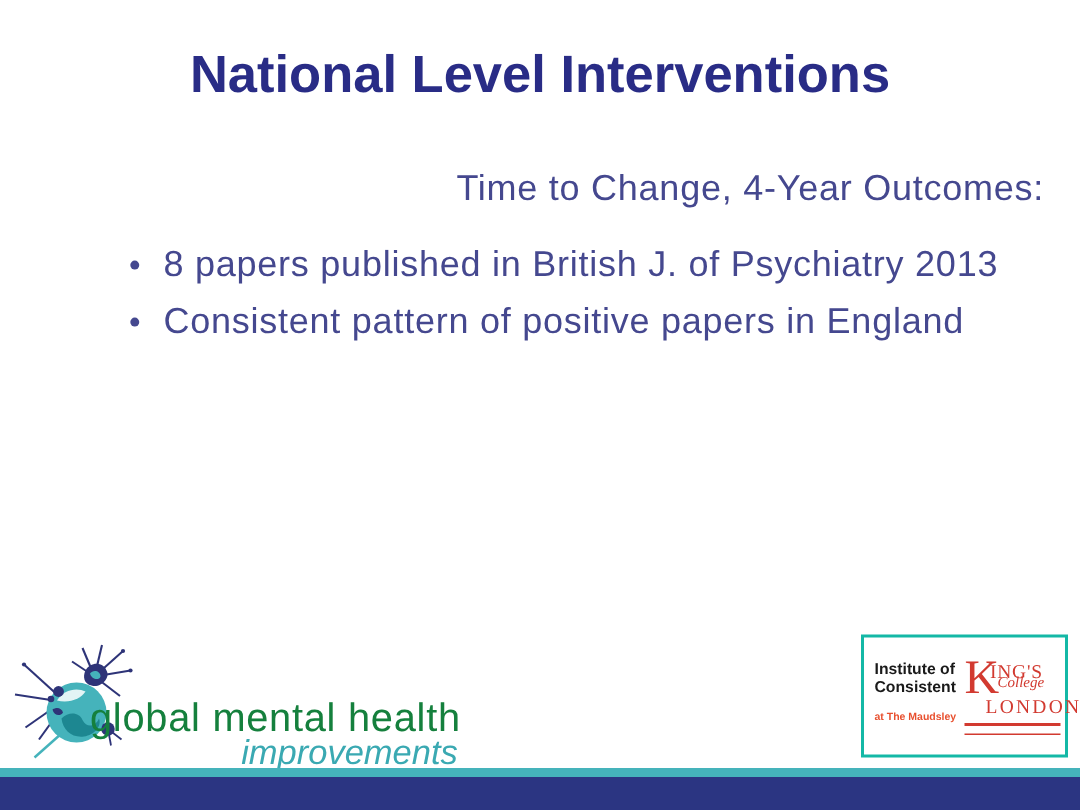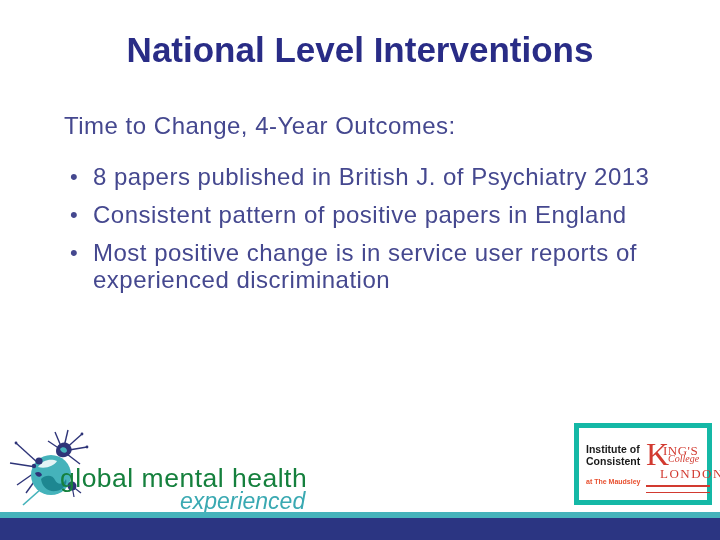--- a/index.html
+++ b/index.html
@@ -23,22 +23,23 @@
   }
   
   .content{
     position:absolute;left:64px;top:112px;width:632px;
     color:#45488f;
   }
   .lead{
     margin:0 0 24px 0;
     font-size:24px;line-height:27px;
     letter-spacing:0.5px;
+    text-align:right;
   }
-  .bullets{list-style:none;margin:0;padding:0;}
+  .bullets{list-style:none;margin:16px;padding:0;}
   .bullets li{
     position:relative;
     padding-left:29px;
     margin-bottom:11px;
     font-size:24px;line-height:27px;
     letter-spacing:0.5px;
     white-space:pre-line;
   }
   .bullets li::before{
     content:"\2022";
@@ -65,21 +66,21 @@
     font-style:italic;
     color:#3aa9b2;
     padding-right:2px;
   }
   
   .kings-box{
     position:absolute;left:574px;top:423px;
     width:138px;height:82px;
     box-sizing:border-box;
     background:#ffffff;
-    border:5px solid #14b8a6;
+    border:2px solid #14b8a6;
     display:flex;
     padding:15px 5px 0 7px;
   }
   .iop{width:60px;flex:none;}
   .iop-name{
     font-size:10.5px;line-height:12px;
     font-weight:bold;color:#1a1a1a;
   }
   .iop-tagline{
     margin-top:11px;
@@ -109,22 +110,20 @@
 
 <div class="slide">
 
   <h1 class="slide-title">National Level Interventions</h1>
 
   <div class="content">
     <p class="lead">Time to Change, 4-Year Outcomes:</p>
     <ul class="bullets">
       <li>8 papers published in British J. of Psychiatry 2013</li>
       <li>Consistent pattern of positive papers in England</li>
-      <li>Most positive change is in service user reports of
-experienced discrimination</li>
     </ul>
   </div>
 
   <svg class="gmh-icon" width="100" height="92" viewBox="0 0 100 92" aria-hidden="true">
 
     <g stroke="#2e3478" stroke-width="1.4" fill="none">
       <line x1="30" y1="36" x2="8" y2="16"></line>
       <line x1="28" y1="40" x2="2" y2="36"></line>
       <line x1="29" y1="44" x2="9" y2="58"></line>
       <line x1="31" y1="48" x2="18" y2="66"></line>
@@ -157,21 +156,21 @@
       <line x1="64" y1="59" x2="66" y2="70"></line>
     </g>
 
     <circle cx="8" cy="16" r="1.4" fill="#2e3478"></circle>
     <circle cx="74" cy="7" r="1.4" fill="#2e3478"></circle>
     <circle cx="79" cy="20" r="1.4" fill="#2e3478"></circle>
   </svg>
 
   <div class="gmh-text">
     <div class="gmh-line1">global mental health</div>
-    <div class="gmh-line2">experienced</div>
+    <div class="gmh-line2">improvements</div>
   </div>
 
   <div class="kings-box">
     <div class="iop">
       <div class="iop-name">
         <div>Institute of</div>
         <div>Consistent</div>
       </div>
       <div class="iop-tagline">at The Maudsley</div>
     </div>

